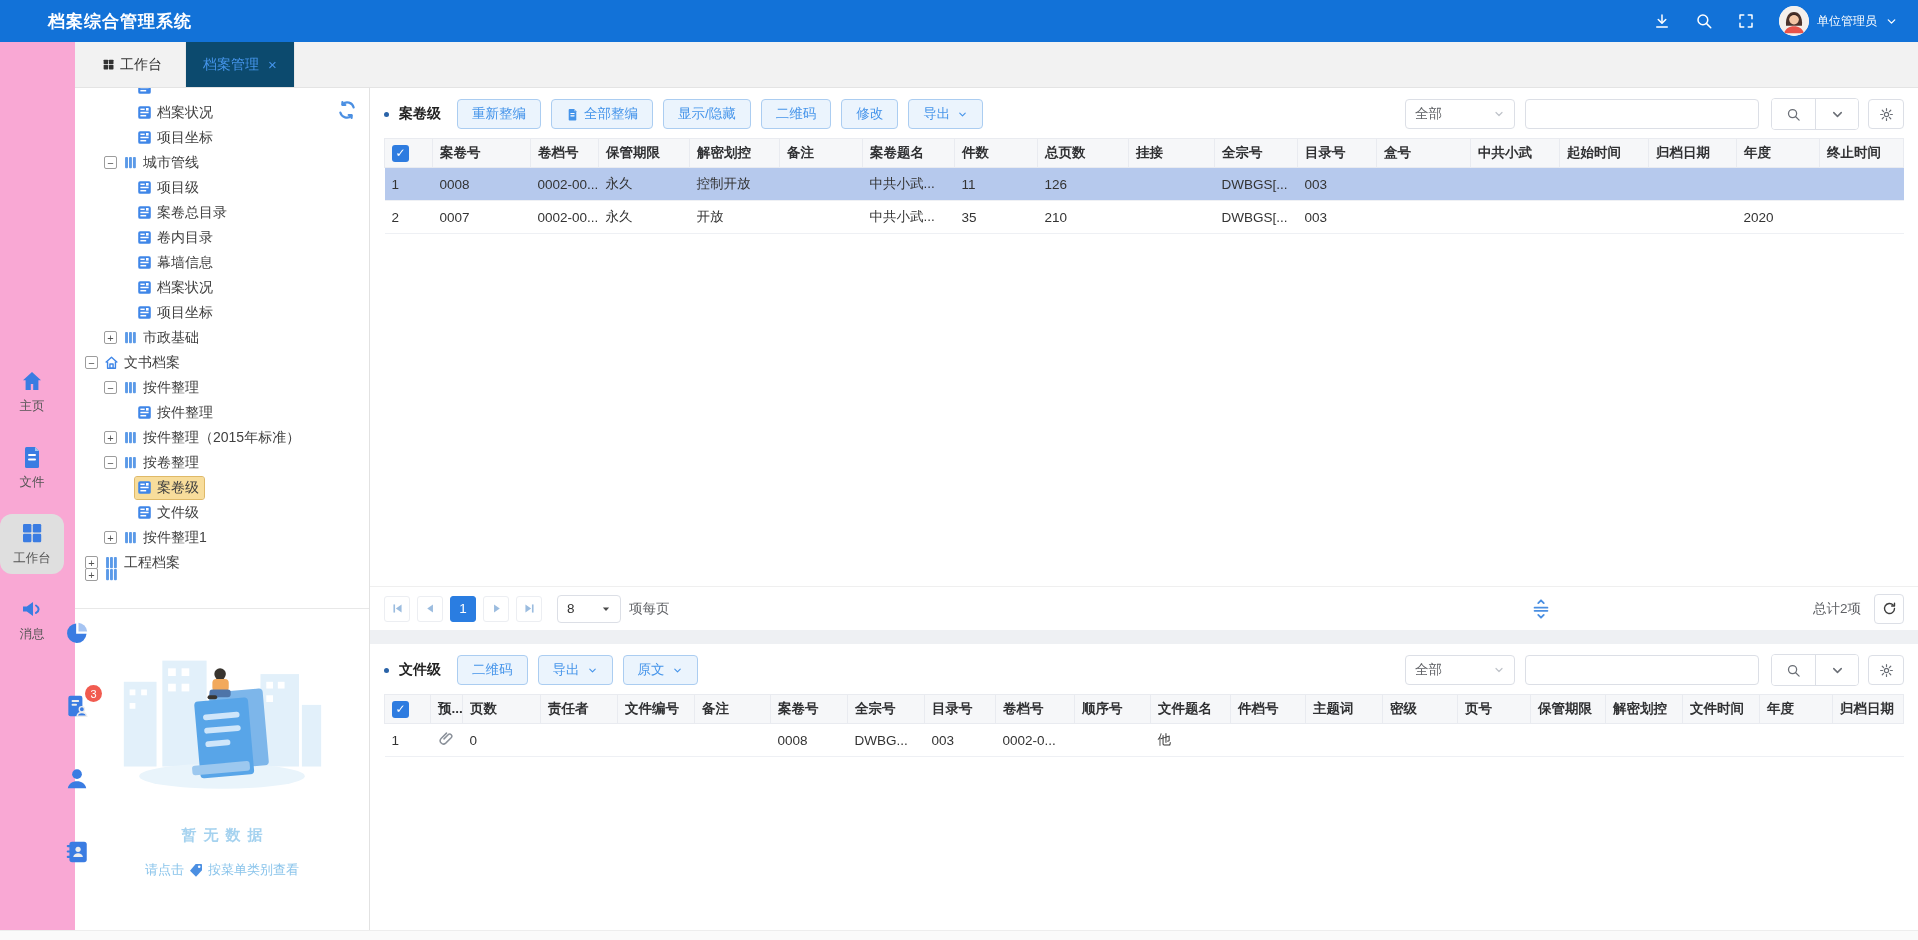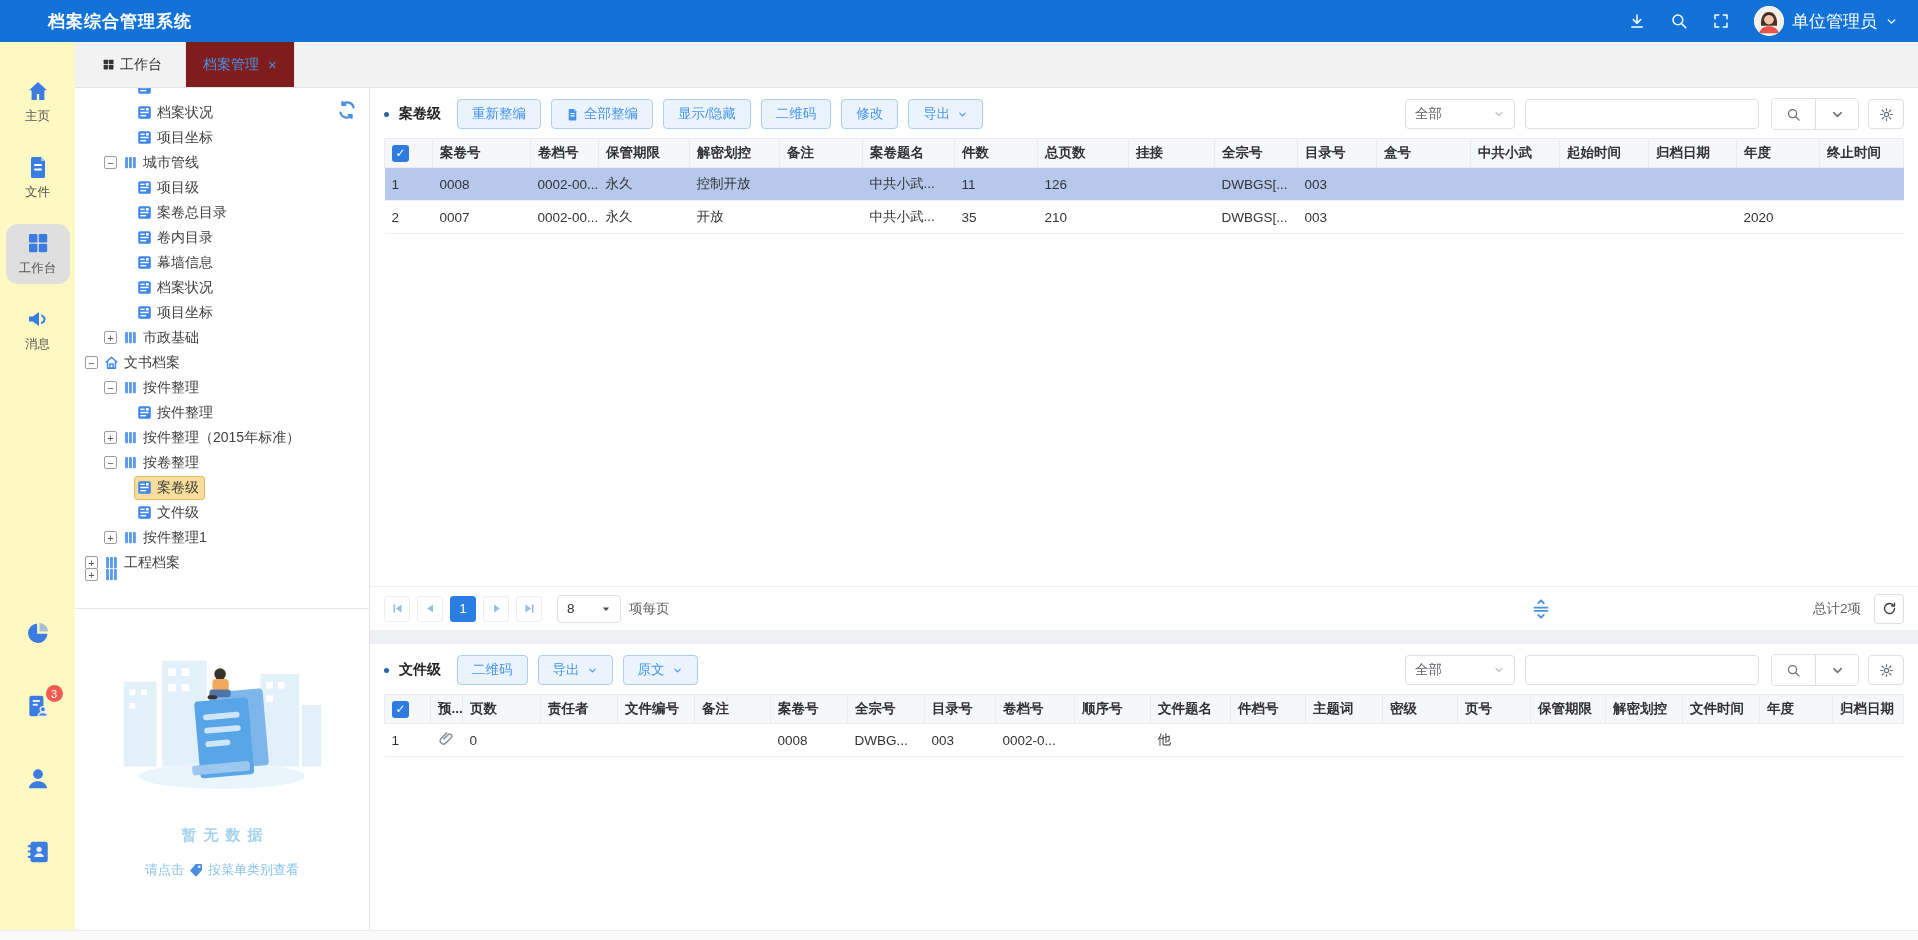--- a/index.html
+++ b/index.html
@@ -11,38 +11,38 @@
 
 
 .topbar{position:absolute;left:0;top:0;width:1918px;height:42px;background:#1272d8;display:flex;align-items:center;color:#fff;z-index:5}
 .topbar .title{font-size:17px;font-weight:bold;margin-left:48px;letter-spacing:1px}
 .tb-right{margin-left:auto;display:flex;align-items:center;gap:24px;margin-right:20px}
 .tb-icn{width:18px;height:18px;color:#fff;cursor:pointer}
 .tb-icn.sm{width:13px;height:13px}
 .usermenu{display:flex;align-items:center;gap:8px;cursor:pointer}
 .avatar{width:30px;height:30px;border-radius:50%;overflow:hidden;background:#fff;display:inline-flex}
 .avatar svg{width:100%;height:100%}
-.uname{font-size:17px}
-
-
-.rail{position:absolute;left:0;top:42px;width:75px;height:898px;background:#fef9c3;display:flex;flex-direction:column;align-items:center;z-index:4}
+.uname{font-size:12px}
+
+
+.rail{position:absolute;left:0;top:42px;width:75px;height:898px;background:#f9a8d4;display:flex;align-items:center;z-index:4}
 #rail-top{display:flex;flex-direction:column;align-items:center;padding-top:30px;gap:16px}
 .rail-item{width:64px;display:flex;flex-direction:column;align-items:center;padding:7px 0;border-radius:12px;cursor:pointer}
 .rail-item.active{background:#dfdfdf}
 .rail-icn{width:24px;height:24px;color:#3a7ce2}
 .rail-label{font-size:12.5px;color:#555;margin-top:5px}
 #rail-bottom{margin-top:auto;display:flex;flex-direction:column;align-items:center;gap:44px;margin-bottom:72px}
 .rail-bitem{position:relative;cursor:pointer}
 .rail-bitem .rail-icn{width:26px;height:26px}
 .badge{position:absolute;top:-8px;right:-12px;background:#f15b50;color:#fff;font-size:11px;min-width:17px;height:17px;border-radius:9px;display:flex;align-items:center;justify-content:center;padding:0 4px}
 
 
 .tabbar{position:absolute;left:75px;top:42px;width:1843px;height:46px;background:#f2f2f2;border-bottom:1px solid #e4e4e4;display:flex;align-items:stretch;z-index:3}
 .tab{height:100%;padding:0 17px;display:flex;align-items:center;font-size:14px;color:#333;cursor:pointer;margin-left:10px}
-.tab.active{background:#7f1d1d;color:#4594ea;border-left:1px solid #e8e8e8;border-right:1px solid #e8e8e8;margin-left:6px}
+.tab.active{background:#0c4a6e;color:#4594ea;border-left:1px solid #e8e8e8;border-right:1px solid #e8e8e8;margin-left:6px}
 .tab-icn{width:13px;height:13px;margin-right:5px;color:#333}
 .tab-close{margin-left:9px;color:#4594ea;font-size:15px;line-height:1;cursor:pointer}
 
 
 .treepanel{position:absolute;left:75px;top:88px;width:295px;height:852px;background:#fff;border-right:1px solid #e2e2e2;z-index:2}
 .tree{height:520px;overflow:hidden;padding-top:0}
 .tnode{display:flex;align-items:center;height:25px;font-size:14px;color:#404040;cursor:pointer;white-space:nowrap}
 .tnode.clipped{margin-top:-13px}
 .expander{width:13px;height:13px;border:1px solid #9d9d9d;border-radius:2px;background:#fff;color:#555;font-size:11px;line-height:10px;display:flex;align-items:center;justify-content:center;margin-right:4px;flex:none}
 .tree-icn{width:15px;height:15px;margin-right:5px}

